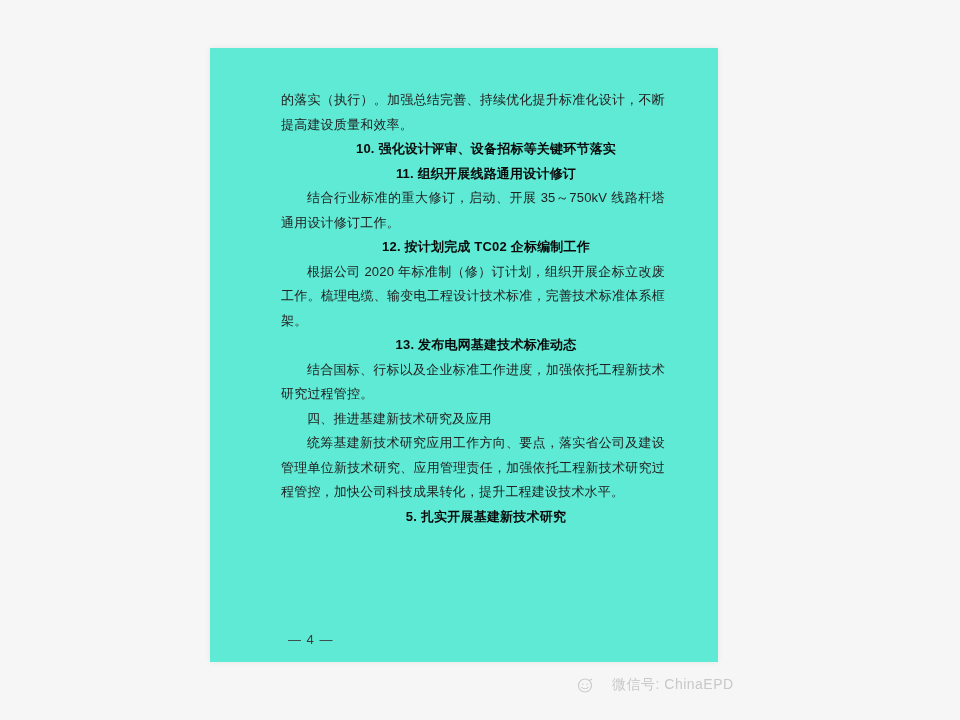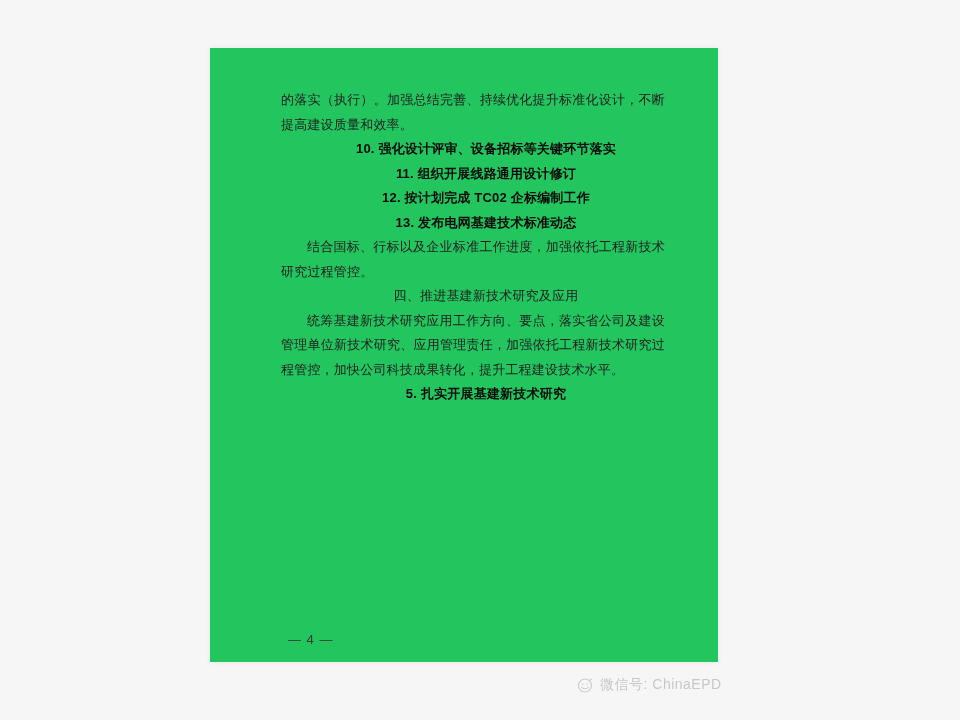--- a/index.html
+++ b/index.html
@@ -15,21 +15,21 @@
     position: relative;
     width: 960px;
     height: 720px;
   }
   .page {
     position: absolute;
     left: 210px;
     top: 48px;
     width: 508px;
     height: 614px;
-    background: #22c55e;
+    background: #5eead4;
     box-shadow: 0 0 6px rgba(0,0,0,0.07);
   }
   .content {
     position: absolute;
     left: 71px;
     top: 40px;
     width: 384px;
     color: #212121;
     font-size: 13px;
     line-height: 24.5px;
@@ -44,56 +44,58 @@
     text-indent: 2em;
   }
   .content p.heading {
     font-weight: 700;
     color: #0a0a0a;
     text-indent: 2em;
     text-align: center;
   }
   .content p.section {
     text-indent: 2em;
-    text-align: center;
+    text-align: left;
   }
   .page-number {
     position: absolute;
     left: 78px;
     top: 584px;
     font-size: 13px;
     color: #3a3a3a;
     letter-spacing: 1px;
   }
   .watermark {
     position: absolute;
     left: 576px;
     top: 676px;
     display: flex;
     align-items: center;
-    gap: 6px;
+    gap: 18px;
     color: #c8c8c8;
     font-size: 14px;
     letter-spacing: 0.5px;
   }
   .watermark svg {
     display: block;
   }
 </style>
 </head>
 <body>
 
 <div class="canvas">
 
   <div class="page">
     <div class="content">
       <p class="body">的落实（执行）。加强总结完善、持续优化提升标准化设计，不断提高建设质量和效率。</p>
       <p class="heading">10. 强化设计评审、设备招标等关键环节落实</p>
       <p class="heading">11. 组织开展线路通用设计修订</p>
+      <p class="body indent">结合行业标准的重大修订，启动、开展 35～750kV 线路杆塔通用设计修订工作。</p>
       <p class="heading">12. 按计划完成 TC02 企标编制工作</p>
+      <p class="body indent">根据公司 2020 年标准制（修）订计划，组织开展企标立改废工作。梳理电缆、输变电工程设计技术标准，完善技术标准体系框架。</p>
       <p class="heading">13. 发布电网基建技术标准动态</p>
       <p class="body indent">结合国标、行标以及企业标准工作进度，加强依托工程新技术研究过程管控。</p>
       <p class="section">四、推进基建新技术研究及应用</p>
       <p class="body indent">统筹基建新技术研究应用工作方向、要点，落实省公司及建设管理单位新技术研究、应用管理责任，加强依托工程新技术研究过程管控，加快公司科技成果转化，提升工程建设技术水平。</p>
       <p class="heading">5. 扎实开展基建新技术研究</p>
     </div>
     <div class="page-number">— 4 —</div>
   </div>
 
   <div class="watermark">

